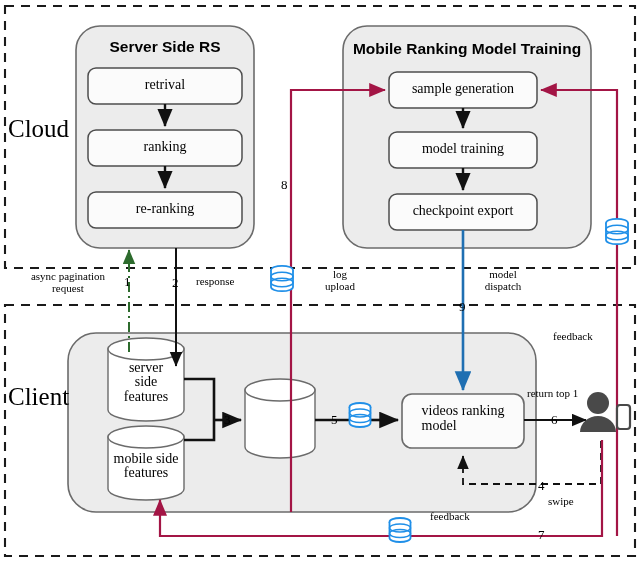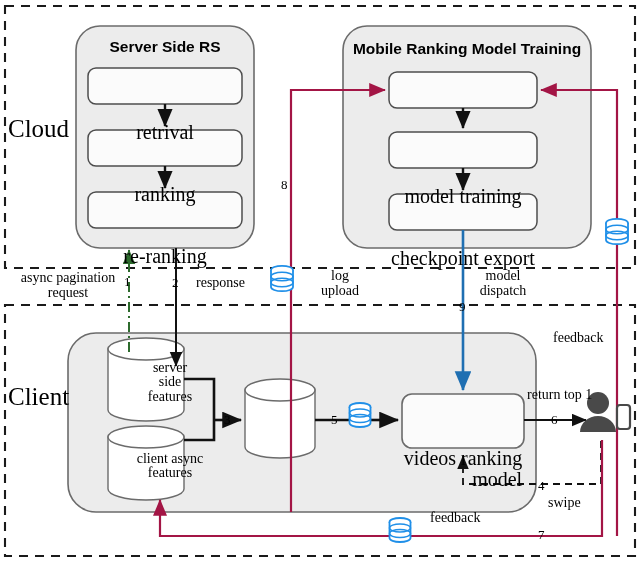--- a/index.html
+++ b/index.html
@@ -3,23 +3,23 @@
 <meta charset="utf-8">
 <style>
   html,body{margin:0;padding:0;background:#ffffff;}
   body{width:640px;height:563px;font-family:"Liberation Serif",serif;}
   #stage{position:relative;width:640px;height:563px;overflow:hidden;background:#fff;}
   #svgroot{position:absolute;left:0;top:0;width:640px;height:563px;}
 
   .lbl{position:absolute;color:#000;white-space:nowrap;}
   .zone-label{font-size:25px;font-family:"Liberation Serif",serif;}
   .group-title{font-size:15.5px;font-family:"Liberation Sans",sans-serif;font-weight:600;text-align:center;}
-  .boxtext{font-size:20px;font-family:"Liberation Serif",serif;text-align:right;line-height:1.05;margin-top:44px;}
-  .cyltext{font-size:14px;font-family:"Liberation Serif",serif;text-align:center;line-height:1.02;margin-left:24px;}
-  .edge-label{font-size:14px;font-family:"Liberation Serif",serif;text-align:center;line-height:1.05;}
+  .boxtext{font-size:14px;font-family:"Liberation Serif",serif;text-align:left;line-height:1.05;}
+  .cyltext{font-size:14px;font-family:"Liberation Serif",serif;text-align:center;line-height:1.02;}
+  .edge-label{font-size:11px;font-family:"Liberation Serif",serif;text-align:center;line-height:1.05;}
   .num-label{font-size:13px;font-family:"Liberation Serif",serif;}
   .ctr{transform:translateX(-50%);}
 </style>
 </head>
 <body>
 
 <div id="stage">
 
   <svg id="svgroot" viewBox="0 0 640 563">
     <defs>
@@ -135,31 +135,32 @@
   <div class="lbl zone-label" style="left:8px;top:115px;">Cloud</div>
   <div class="lbl zone-label" style="left:8px;top:383px;">Client</div>
 
   <div class="lbl group-title ctr" style="left:467px;top:40px;">Mobile Ranking Model Training</div>
   <div class="lbl group-title ctr" style="left:165px;top:38px;">Server Side RS</div>
 
   <div class="lbl boxtext ctr" style="left:165px;top:78px;">retrival</div>
   <div class="lbl boxtext ctr" style="left:165px;top:140px;">ranking</div>
   <div class="lbl boxtext ctr" style="left:165px;top:202px;">re-ranking</div>
 
+  <div class="lbl boxtext ctr" style="left:463px;top:82px;">sample generation</div>
   <div class="lbl boxtext ctr" style="left:463px;top:142px;">model training</div>
   <div class="lbl boxtext ctr" style="left:463px;top:204px;font-family:Liberation Serif, serif;">checkpoint export</div>
 
   <div class="lbl cyltext ctr" style="left:146px;top:361px;">
     <div>server</div>
     <div>side</div>
     <div>features</div>
   </div>
 
   <div class="lbl cyltext ctr" style="left:146px;top:452px;">
-    <div>client async</div>
+    <div>mobile side</div>
     <div>features</div>
   </div>
 
 
   <div class="lbl boxtext ctr" style="left:463px;top:404px;">
     <div>videos ranking</div>
     <div>model</div>
   </div>
 
   <div class="lbl edge-label ctr" style="left:68px;top:271px;">

